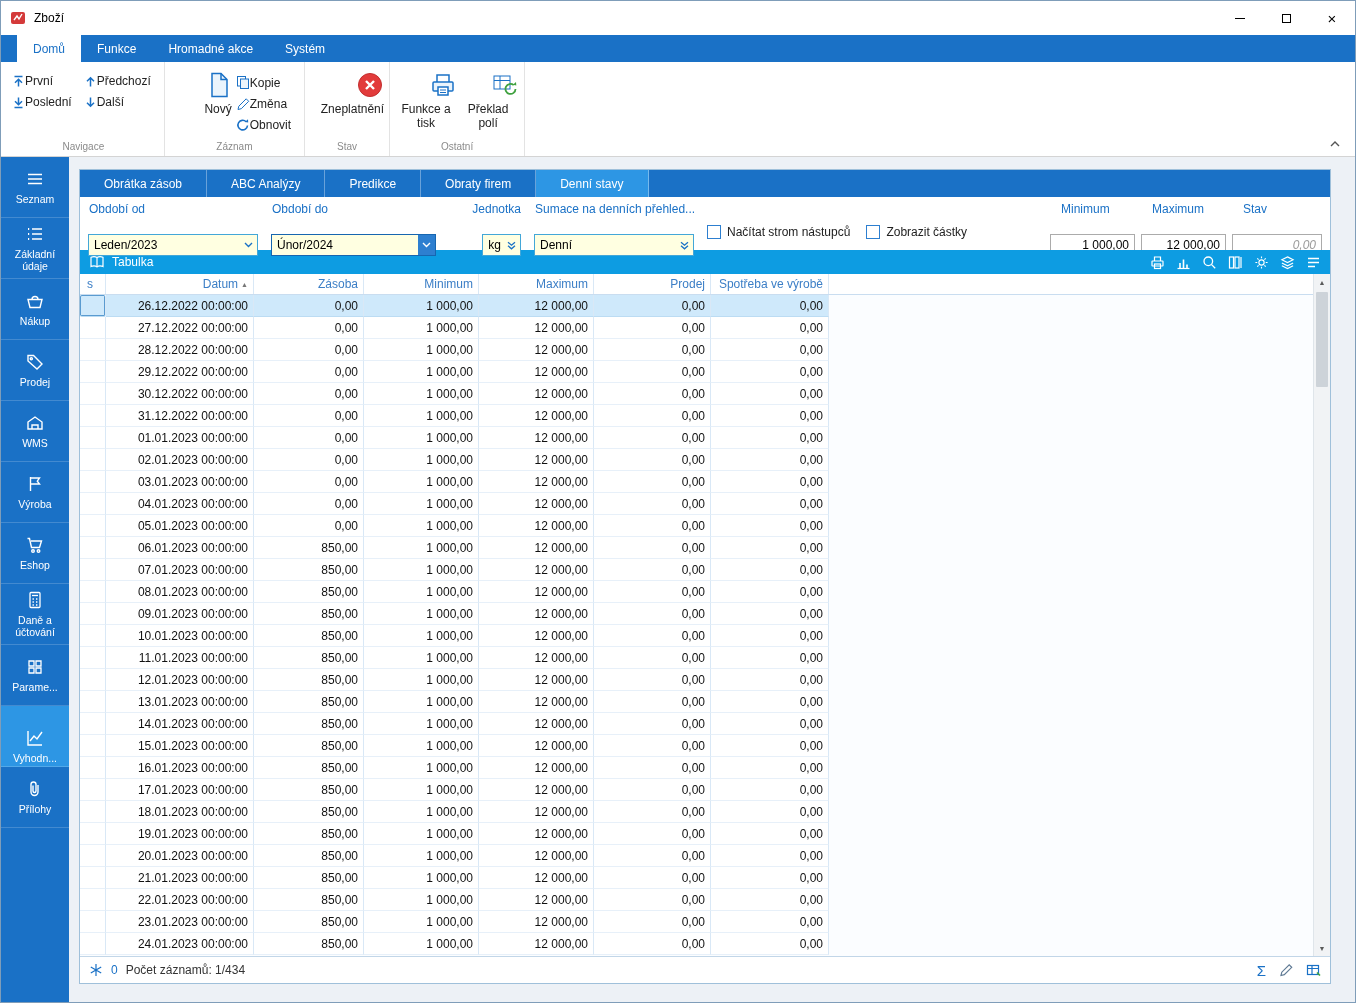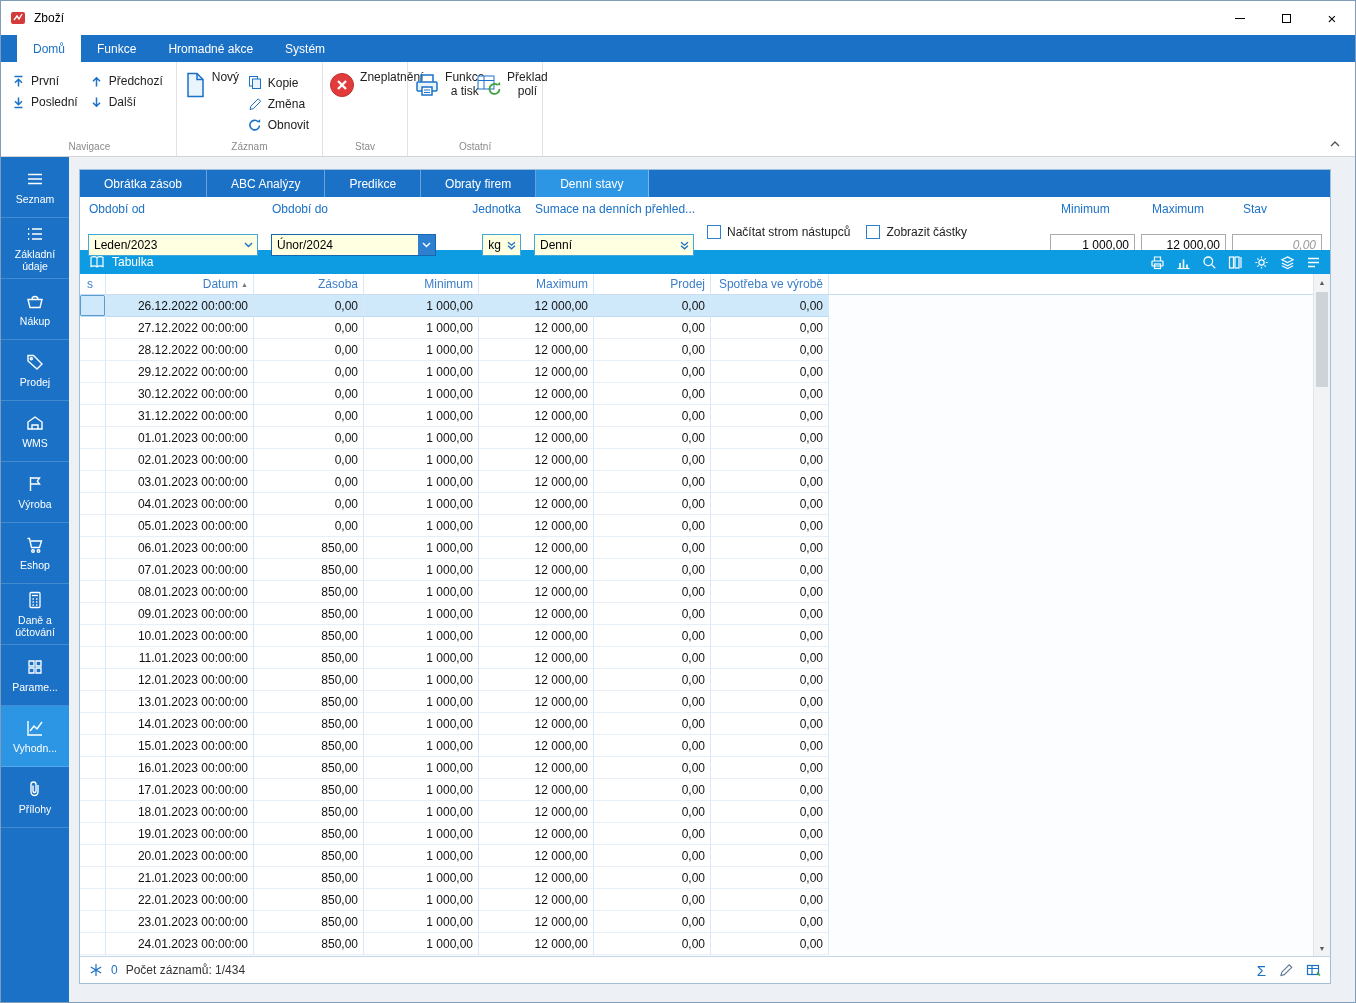--- a/index.html
+++ b/index.html
@@ -21,30 +21,30 @@
   .menubar { height:27px; flex:none; background:#1a71c6; display:flex; padding-left:16px; }
   .menu-tab { padding:0 16px; display:flex; align-items:center; color:#fff; font-size:12px; white-space:nowrap; }
   .menu-tab.active { background:#fff; color:#1a71c6; }
 
   
   .ribbon { height:95px; flex:none; display:flex; background:#fff; border-bottom:1px solid #d4d4d4; position:relative; padding-left:2px; }
   .rgroup { display:flex; flex-direction:column; border-right:1px solid #e3e3e3; padding:3px 5px 0; }
   .rgroup-body { flex:1; display:flex; align-items:stretch; }
   .rgroup-label { font-size:10px; color:#8a8a8a; text-align:center; padding:1px 2px 4px; }
   .scol { display:flex; flex-direction:column; gap:3px; padding-top:7px; }
-  .sbtn { display:flex; align-items:center; gap:6px; font-size:12px; color:#222; padding:2px 8px 2px 4px; border-radius:2px; white-space:nowrap; }
-  .bigbtn { width:62px; display:flex; flex-direction:row; align-items:flex-start; gap:4px; padding-top:6px; font-size:12px; color:#222; text-align:center; line-height:1.15; border-radius:2px; }
+  .sbtn { display:flex; align-items:center; gap:0; font-size:12px; color:#222; padding:2px 8px 2px 4px; border-radius:2px; white-space:nowrap; }
+  .bigbtn { width:62px; display:flex; flex-direction:column; align-items:flex-end; gap:4px; padding-top:6px; font-size:12px; color:#222; text-align:center; line-height:1.15; border-radius:2px; }
   .bigbtn.wide { width:74px; }
   .ribbon-collapse { position:absolute; right:14px; bottom:8px; display:flex; }
 
   
   .main { flex:1; display:flex; background:#edf1f6; min-height:0; }
   .sidebar { width:68px; flex:none; background:#1a71c6; display:flex; flex-direction:column; }
   .side-item { height:61px; flex:none; display:flex; flex-direction:column; align-items:center; justify-content:center; gap:4px; color:#fff; font-size:10.5px; line-height:1.15; text-align:center; border-bottom:1px solid rgba(255,255,255,0.18); padding:2px; }
-  .side-item.active { background:#2d96e4; }
+  .side-item.active { background:#2d96e4;justify-content:flex-end; }
 
   .content-wrap { flex:1; padding:12px 24px 18px 10px; min-width:0; }
   .content-panel { height:100%; display:flex; flex-direction:column; background:#fff; border:1px solid #9fc0da; }
 
   
   .tabstrip { height:27px; flex:none; background:#1a71c6; display:flex; }
   .ctab { padding:0 24px; display:flex; align-items:center; color:#fff; font-size:12px; border-right:1px solid rgba(255,255,255,0.35); white-space:nowrap; }
   .ctab.active { background:#2d96e4; }
 
   

